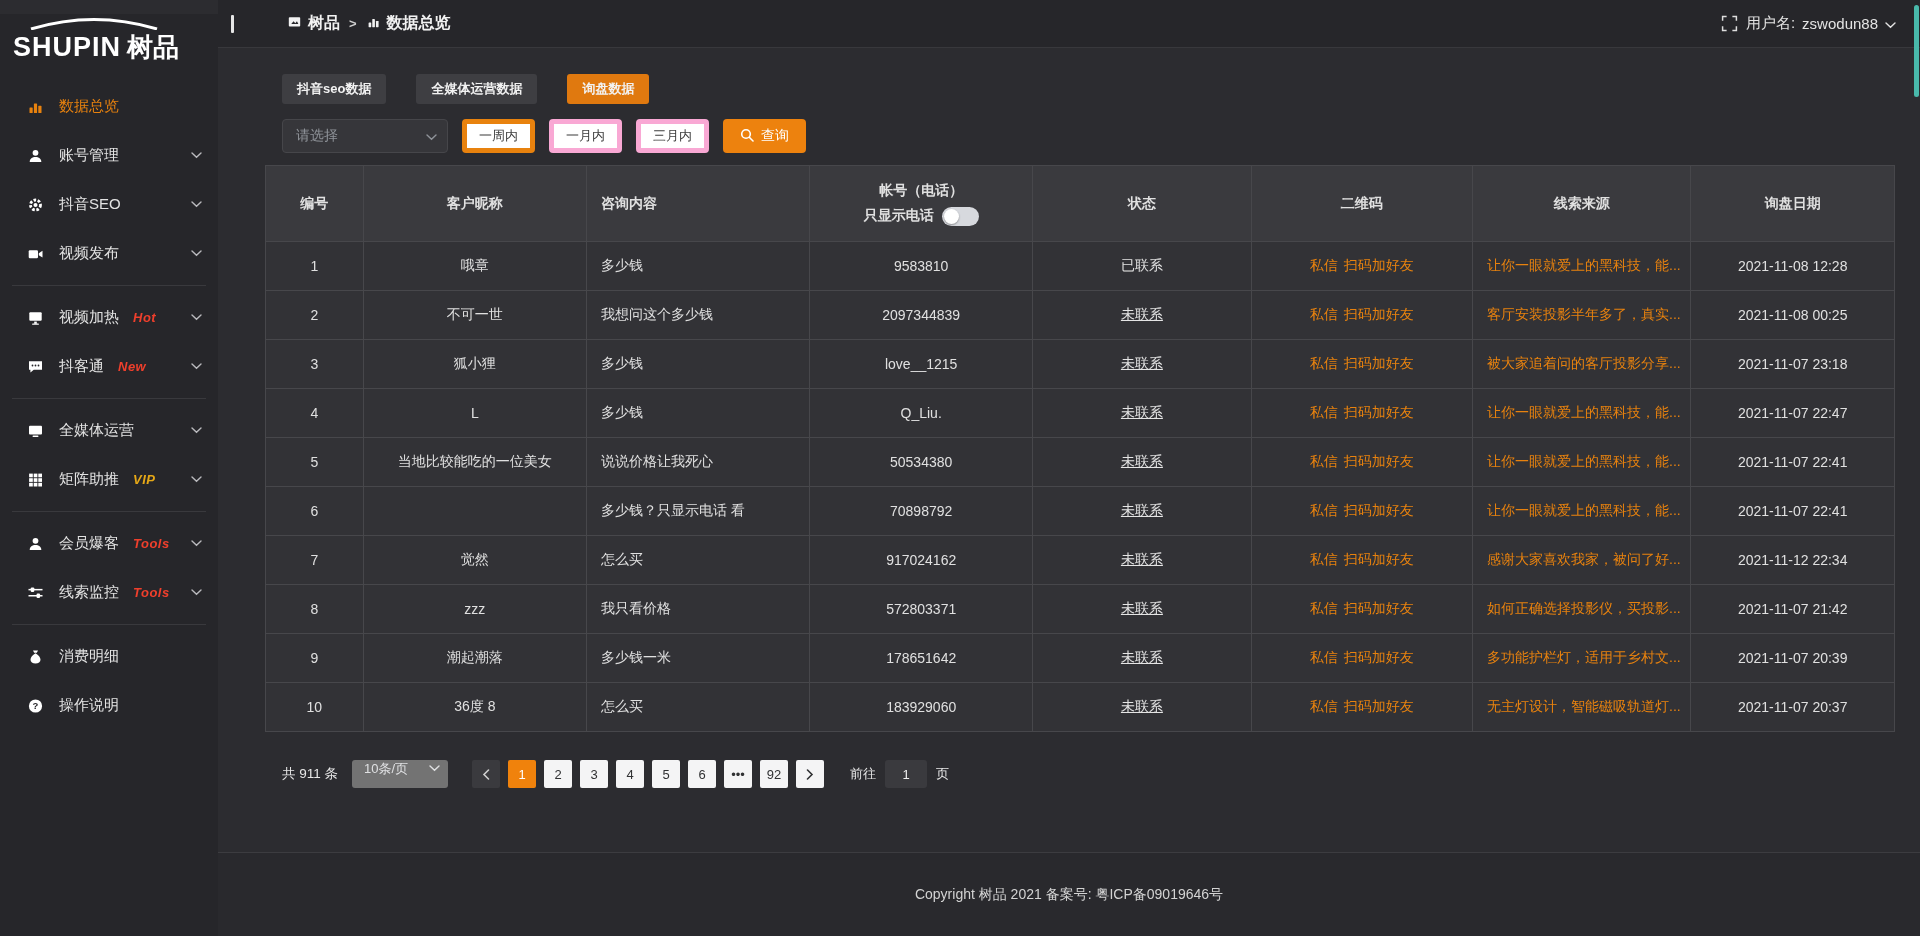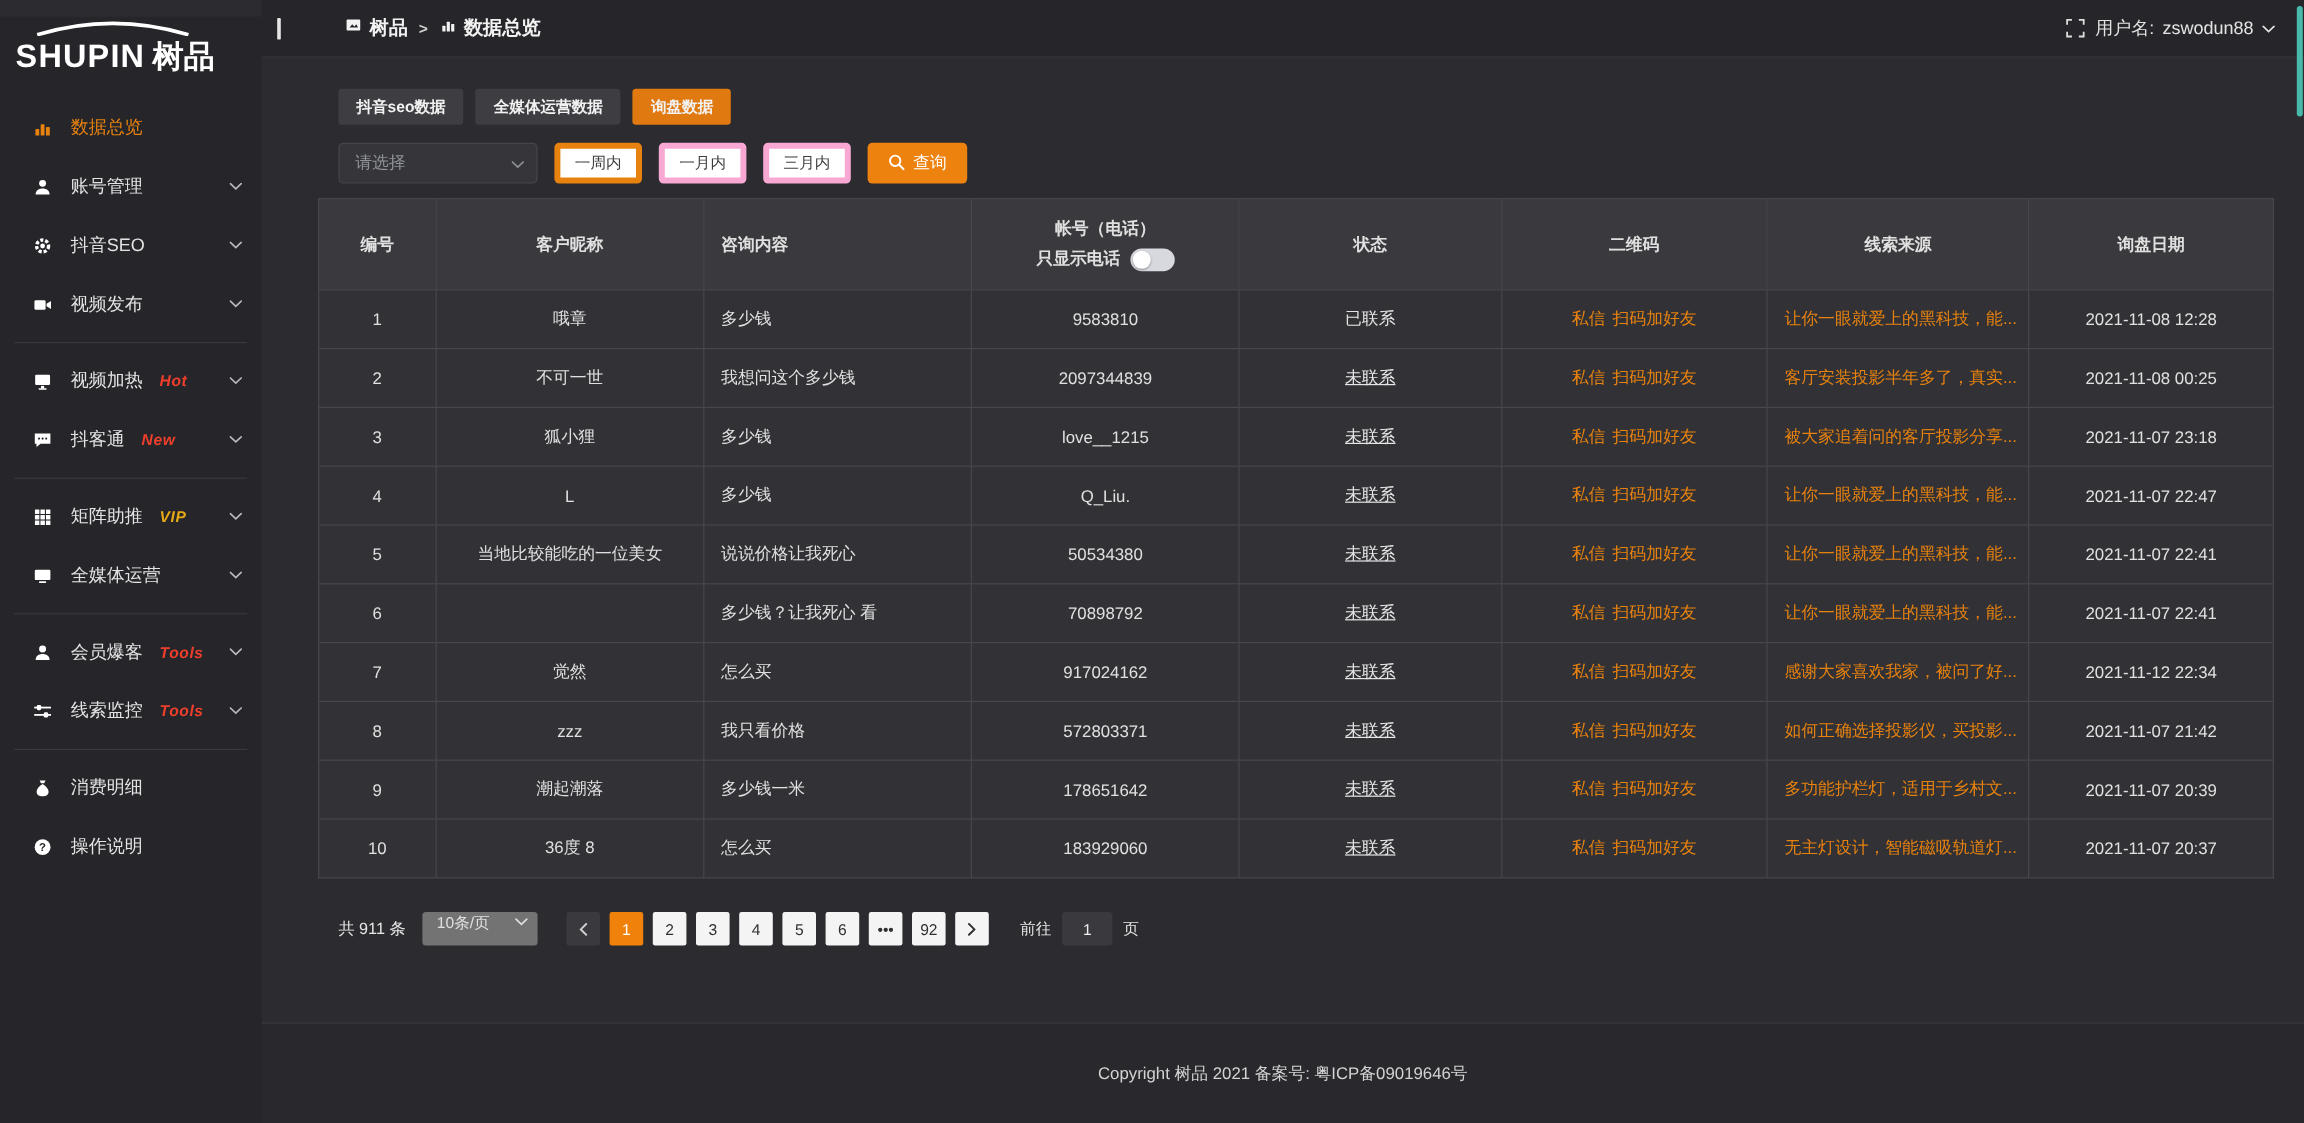--- a/index.html
+++ b/index.html
@@ -26,21 +26,21 @@
             border-bottom:1px solid #38383c; display:flex; align-items:center; padding:0 24px 0 13px; z-index:2; }
   .collapse-bar { width:3px; height:18px; background:#e6e6e6; border-radius:1px; }
   .breadcrumb { display:flex; align-items:center; margin-left:53px; gap:9px; font-size:16px; font-weight:bold; color:#f2f2f2; }
   .crumb { display:flex; align-items:center; gap:6px; cursor:pointer; }
   .crumb-sep { color:#cfcfcf; font-size:13px; }
   .topbar-right { margin-left:auto; display:flex; align-items:center; gap:8px; color:#e3e3e3; }
   .user-box { display:flex; align-items:center; gap:7px; font-size:15px; cursor:pointer; }
   .fs-icon { display:flex; color:#dedede; cursor:pointer; }
   
   .main { position:absolute; left:218px; top:48px; width:1702px; height:804px; padding:0 25px 0 47px; }
-  .tabs { margin:26px 0 0 17px; display:flex; gap:10px; }
+  .tabs { margin:26px 0 0 17px; display:flex; gap:30px; }
   .tab { height:30px; padding:0 15px; background:#3e3e42; color:#f2f2f2; font-size:13px; font-weight:bold;
          border-radius:3px; display:flex; align-items:center; cursor:pointer; }
   .tab.active { background:#e0790f; }
   .filters { margin:15px 0 0 17px; display:flex; gap:14px; align-items:center; }
   .select { width:166px; height:34px; background:#36363a; border:1px solid #46464a; border-radius:4px;
             color:#8f9399; font-size:14px; display:flex; align-items:center; justify-content:space-between;
             padding:0 10px 0 13px; cursor:pointer; }
   .range-btn { height:34px; min-width:64px; padding:0 12px; background:#fff; border:5px solid #f9a8d4; border-radius:4px;
                color:#3c3c3c; font-size:13px; display:flex; align-items:center; justify-content:center; cursor:pointer; }
   .range-btn.active { border-color:#e8820e; }
@@ -186,50 +186,50 @@
           <svg width="11" height="7" viewBox="0 0 11 7">
             <path d="M1 1l4.5 4.3L10 1" fill="none" stroke="currentColor" stroke-width="1.4" stroke-linecap="round"></path>
           </svg>
         </span>
       </div>
       <div class="side-divider"></div>
       <div class="side-item">
         <span class="icon">
           <svg width="17" height="16" viewBox="0 0 16 16">
             <g fill="currentColor">
+              <rect x="1.5" y="2.8" width="13" height="8.6" rx="1"></rect>
+              <rect x="5" y="12.4" width="6" height="1.5" rx=".7"></rect>
+            </g>
+          </svg>
+        </span>
+        <span>全媒体运营</span>
+        <span class="chev">
+          <svg width="11" height="7" viewBox="0 0 11 7">
+            <path d="M1 1l4.5 4.3L10 1" fill="none" stroke="currentColor" stroke-width="1.4" stroke-linecap="round"></path>
+          </svg>
+        </span>
+      </div>
+      <div class="side-item">
+        <span class="icon">
+          <svg width="17" height="16" viewBox="0 0 16 16">
+            <g fill="currentColor">
               <rect x="1.6" y="1.6" width="3.7" height="3.7"></rect>
               <rect x="6.2" y="1.6" width="3.7" height="3.7"></rect>
               <rect x="10.8" y="1.6" width="3.7" height="3.7"></rect>
               <rect x="1.6" y="6.2" width="3.7" height="3.7"></rect>
               <rect x="6.2" y="6.2" width="3.7" height="3.7"></rect>
               <rect x="10.8" y="6.2" width="3.7" height="3.7"></rect>
               <rect x="1.6" y="10.8" width="3.7" height="3.7"></rect>
               <rect x="6.2" y="10.8" width="3.7" height="3.7"></rect>
               <rect x="10.8" y="10.8" width="3.7" height="3.7"></rect>
             </g>
           </svg>
         </span>
         <span>矩阵助推</span>
         <span class="side-badge" style="color:#e6a817">VIP</span>
-        <span class="chev">
-          <svg width="11" height="7" viewBox="0 0 11 7">
-            <path d="M1 1l4.5 4.3L10 1" fill="none" stroke="currentColor" stroke-width="1.4" stroke-linecap="round"></path>
-          </svg>
-        </span>
-      </div>
-      <div class="side-item">
-        <span class="icon">
-          <svg width="17" height="16" viewBox="0 0 16 16">
-            <g fill="currentColor">
-              <rect x="1.5" y="2.8" width="13" height="8.6" rx="1"></rect>
-              <rect x="5" y="12.4" width="6" height="1.5" rx=".7"></rect>
-            </g>
-          </svg>
-        </span>
-        <span>全媒体运营</span>
         <span class="chev">
           <svg width="11" height="7" viewBox="0 0 11 7">
             <path d="M1 1l4.5 4.3L10 1" fill="none" stroke="currentColor" stroke-width="1.4" stroke-linecap="round"></path>
           </svg>
         </span>
       </div>
       <div class="side-divider"></div>
       <div class="side-item">
         <span class="icon">
           <svg width="17" height="16" viewBox="0 0 16 16">
@@ -435,21 +435,21 @@
             <td class="left">说说价格让我死心</td>
             <td>50534380</td>
             <td><span class="status-no">未联系</span></td>
             <td class="qr-links"><span class="link">私信</span><span class="link">扫码加好友</span></td>
             <td class="left"><span class="link">让你一眼就爱上的黑科技，能...</span></td>
             <td>2021-11-07 22:41</td>
           </tr>
           <tr>
             <td>6</td>
             <td></td>
-            <td class="left">多少钱？让我死心 看</td>
+            <td class="left">多少钱？只显示电话 看</td>
             <td>70898792</td>
             <td><span class="status-no">未联系</span></td>
             <td class="qr-links"><span class="link">私信</span><span class="link">扫码加好友</span></td>
             <td class="left"><span class="link">让你一眼就爱上的黑科技，能...</span></td>
             <td>2021-11-07 22:41</td>
           </tr>
           <tr>
             <td>7</td>
             <td>觉然</td>
             <td class="left">怎么买</td>

